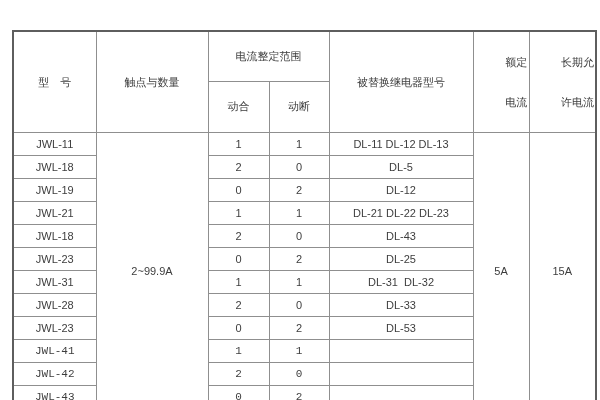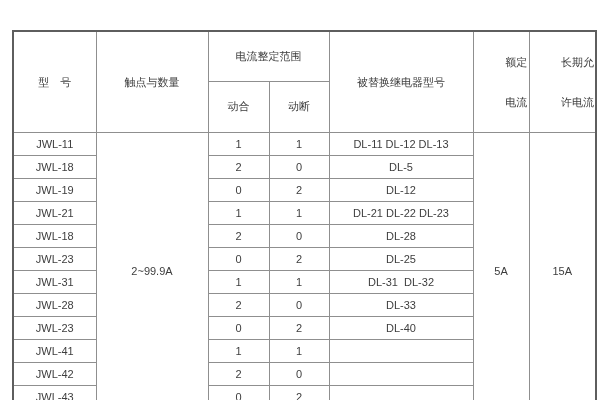--- a/index.html
+++ b/index.html
@@ -30,21 +30,21 @@
     vertical-align: middle;
     font-weight: normal;
     padding: 0;
     overflow: hidden;
     white-space: pre;
   }
   thead tr.hdr-top th { height: 27px; }
   thead tr.hdr-sub th { height: 28px; }
   tbody tr { height: 23px; margin-left: 12px; }
   .two-line { line-height: 20px; }
-  tr.serif td { font-family: Liberation Sans, sans-serif; }
+  tr.serif td { font-family: Liberation Mono, monospace; }
 </style>
 </head>
 <body>
 
 <div class="canvas">
   <table class="spec">
     <colgroup>
       <col style="width:83px">
         <col style="width:112px">
         <col style="width:61px">
@@ -98,21 +98,21 @@
       <tr>
         <td>JWL-21</td>
         <td>1</td>
         <td>1</td>
         <td>DL-21 DL-22 DL-23</td>
       </tr>
       <tr>
         <td>JWL-18</td>
         <td>2</td>
         <td>0</td>
-        <td>DL-28</td>
+        <td>DL-43</td>
       </tr>
       <tr>
         <td>JWL-23</td>
         <td>0</td>
         <td>2</td>
         <td>DL-25</td>
       </tr>
       <tr>
         <td>JWL-31</td>
         <td>1</td>
@@ -122,21 +122,21 @@
       <tr>
         <td>JWL-28</td>
         <td>2</td>
         <td>0</td>
         <td>DL-33</td>
       </tr>
       <tr>
         <td>JWL-23</td>
         <td>0</td>
         <td>2</td>
-        <td>DL-40</td>
+        <td>DL-53</td>
       </tr>
       <tr class="serif">
         <td>JWL-41</td>
         <td>1</td>
         <td>1</td>
         <td></td>
       </tr>
       <tr class="serif">
         <td>JWL-42</td>
         <td>2</td>

